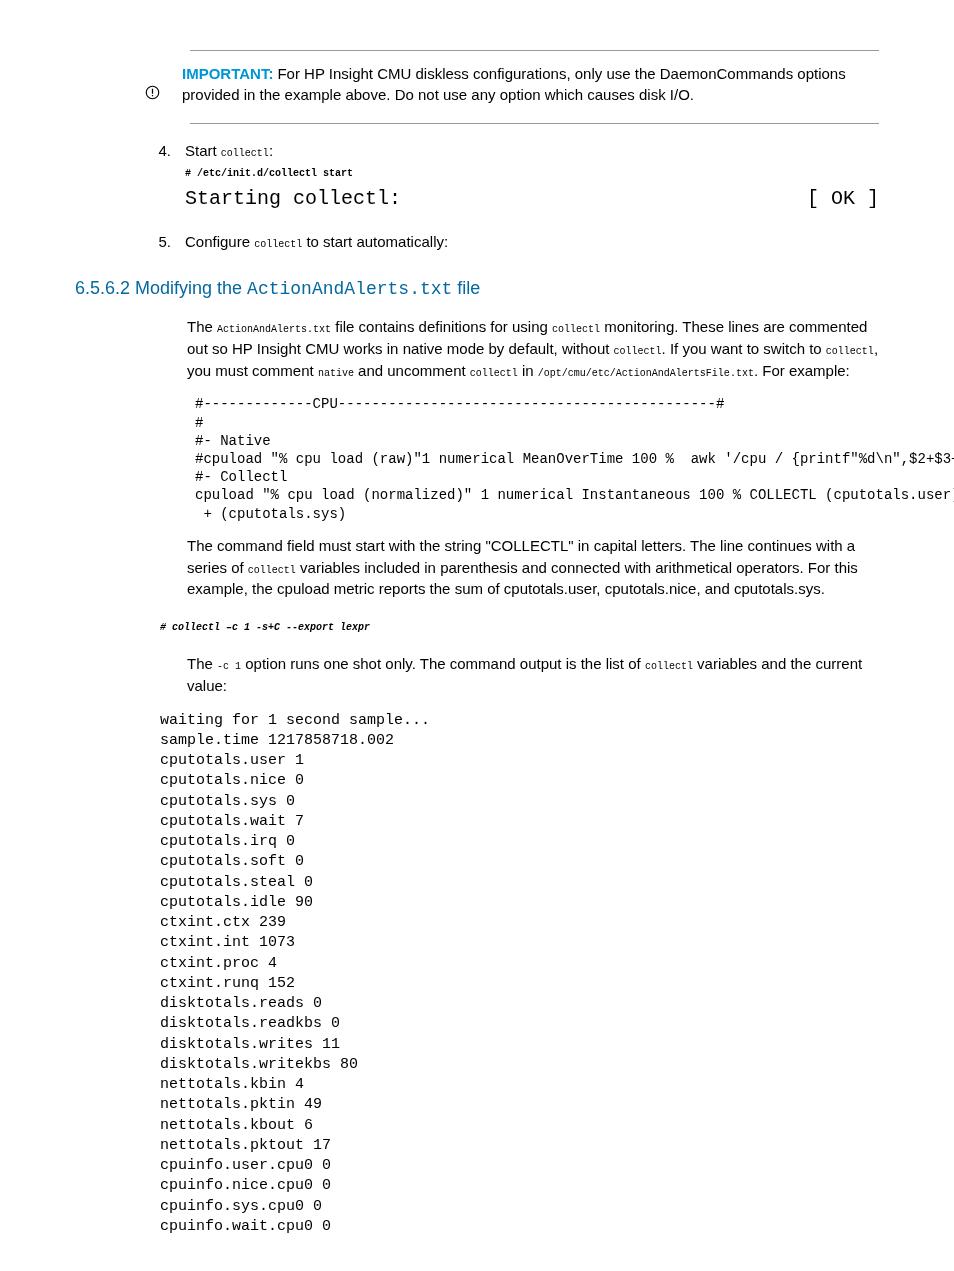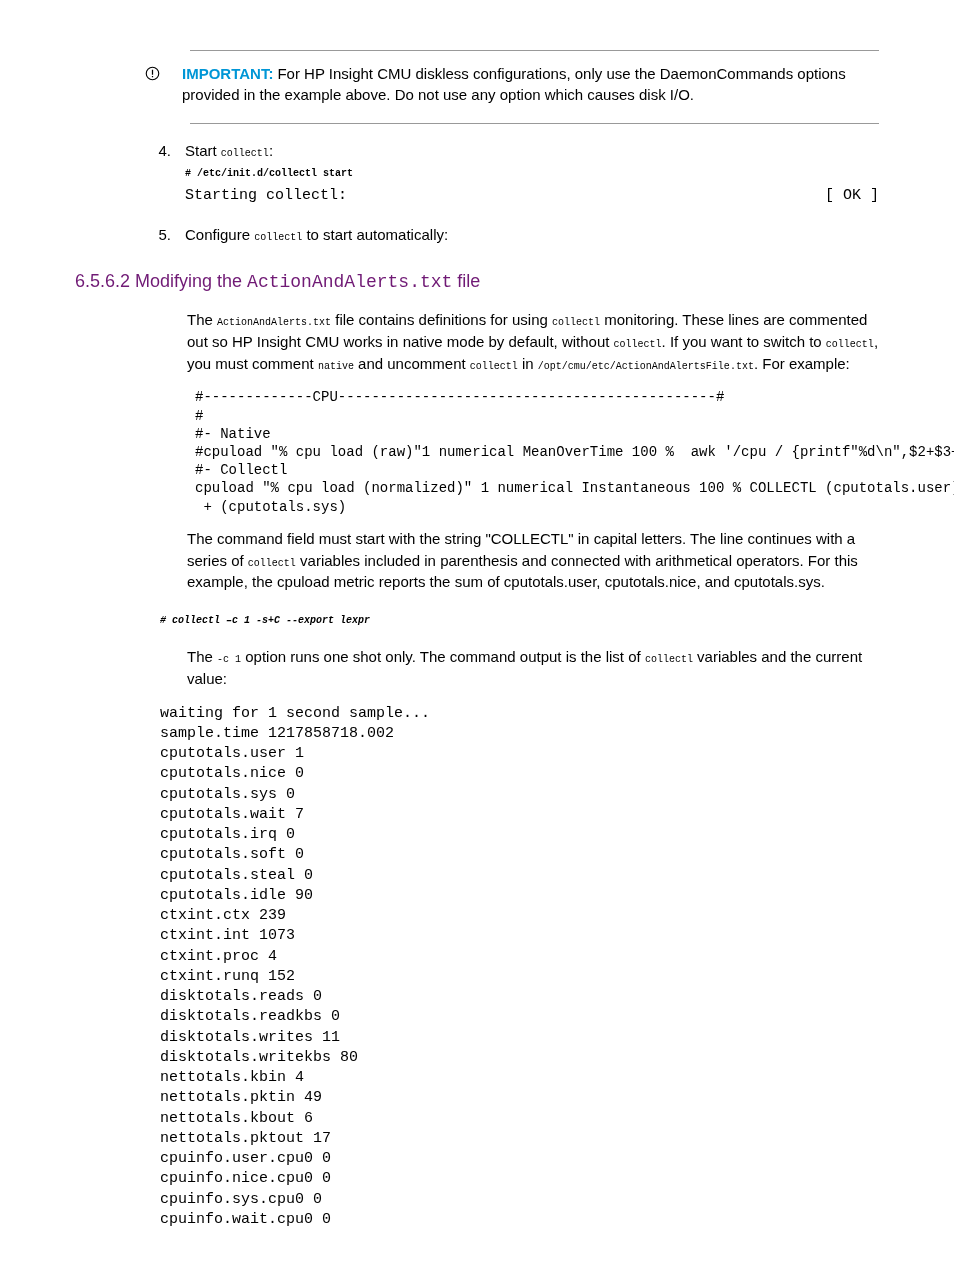--- a/index.html
+++ b/index.html
@@ -16,21 +16,21 @@
       padding: 50px 75px 30px 75px;
       box-sizing: border-box;
     }
     .hr-line {
       border-top: 1px solid #999;
       margin-bottom: 12px;
       margin-left: 115px;
     }
     .important-box {
       display: flex;
-      align-items: flex-start;
+      align-items: flex-end;
       margin-left: 70px;
       margin-bottom: 18px;
     }
     .important-icon {
       margin-right: 22px;
       margin-top: 2px;
       flex-shrink: 0;
     }
     .important-icon svg {
       width: 15px;
@@ -79,26 +79,26 @@
       margin-top: 6px;
       margin-bottom: 4px;
     }
     .cmd-line {
       display: block;
     }
     .ok-line {
       display: flex;
       justify-content: space-between;
       font-family: "Courier New", monospace;
-      font-size: 15px;
+      font-size: 20px;
       margin-top: 4px;
       align-items: flex-end;
     }
     .section-heading {
-      color: #701a75;
+      color: #0369a1;
       font-size: 18px;
       font-weight: normal;
       margin-top: 14px;
       margin-bottom: 14px;
     }
     .section-heading .mono-h {
       font-family: "Courier New", monospace;
     }
     .paragraph {
       margin-left: 112px;

